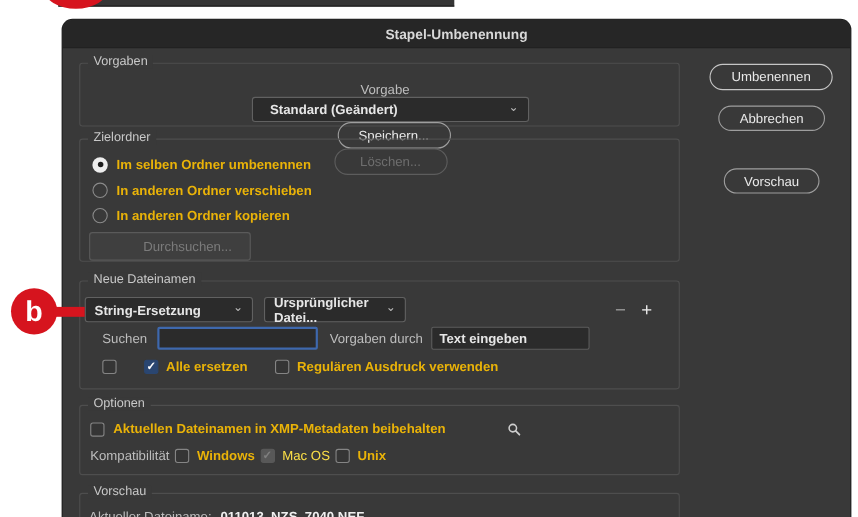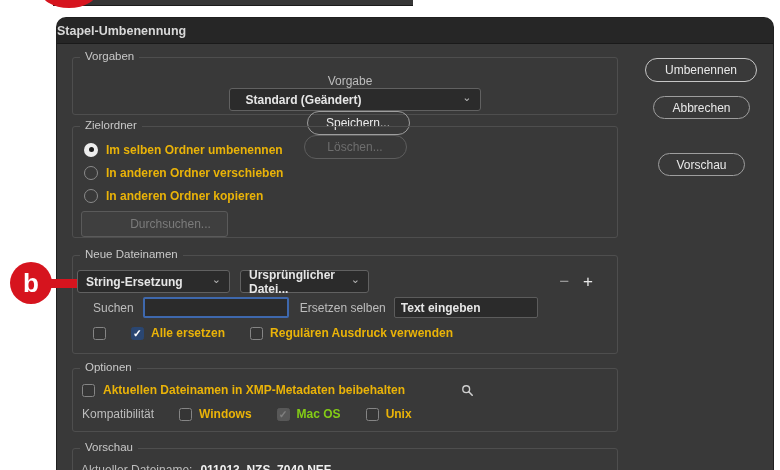--- a/index.html
+++ b/index.html
@@ -18,21 +18,21 @@
              font-size: 26px; display: flex; align-items: center; justify-content: center;
              z-index: 5; }
   .badge-arrow { position: absolute; left: 49px; top: 279px; width: 28px; height: 9px;
                  background: #d6141e; z-index: 5; }
   
   .dialog { position: absolute; left: 57px; top: 18px; width: 716px; height: 470px;
             background: #393939; border-radius: 9px 9px 0 0;
             box-shadow: 0 0 0 1px #1f1f1f; }
   .titlebar { height: 26px; background: #262626; border-radius: 9px 9px 0 0;
               border-bottom: 1px solid #1a1a1a; display: flex; align-items: center;
-              color: #d8d8d8; font-weight: bold; font-size: 12.5px; }
+              justify-content: center; color: #d8d8d8; font-weight: bold; font-size: 12.5px; }
   .group { position: absolute; left: 15px; width: 546px; border: 1px solid #4e4e4e;
            border-radius: 3px; }
   .legend { position: absolute; top: -8px; left: 7px; background: #393939;
             padding: 0 5px; font-size: 11.5px; color: #c9c9c9; }
   .row { display: flex; align-items: center; }
   .lbl { color: #bdbdbd; white-space: nowrap; }
   .wlbl { color: #eab308; font-weight: bold; white-space: nowrap; }
   
   .dropdown { background: #2b2b2b; border: 1px solid #616161; border-radius: 3px;
               height: 23px; color: #e6e6e6; font-weight: bold; display: flex;
@@ -60,21 +60,21 @@
   .radio.sel::after { content: ""; width: 5px; height: 5px; border-radius: 50%;
                       background: #1c1c1c; }
   
   .cb { width: 13px; height: 13px; border: 1px solid #858585; border-radius: 2.5px;
         background: #353535; flex: 0 0 auto; display: flex; align-items: center;
         justify-content: center; font-size: 10.5px; line-height: 1; color: transparent; }
   .cb.checked { background: #2a4671; border-color: #2a4671; color: #ffffff; }
   .cb.checked::after { content: "✓"; font-weight: bold; }
   .cb.dis { background: #585858; border-color: #585858; }
   .cb.dis::after { content: "✓"; color: #7f7f7f; font-weight: bold; }
-  .dimlbl { color: #84cc16; font-weight: bold; white-space: nowrap; }
+  .dimlbl { color: #fde047; font-weight: normal; white-space: nowrap; }
   .pm { font-size: 17px; cursor: default; }
   .pm.minus { color: #9b9b9b; }
   .pm.plus { color: #e9e9e9; }
   
   .actions { position: absolute; left: 588px; top: 0; width: 112px; }
   .actions .pill { position: absolute; }
   #btn-rename { left: 0; top: 40px; width: 112px; }
   #btn-cancel { left: 8px; top: 78px; width: 97px; height: 23px; }
   #btn-preview { left: 13px; top: 135px; width: 87px; height: 23px; }
   
@@ -84,21 +84,21 @@
   .g-dest .radio-row { margin-top: 8px; padding-left: 11px; gap: 8px; height: 15px; }
   .g-dest .radio-row:first-of-type { margin-top: 15px; }
   .g-dest .browse-row { margin-top: 8px; padding-left: 8px; }
   .g-names { top: 237px; height: 99px; }
   .g-names .row1 { margin-top: 14px; padding-left: 4px; padding-right: 24px; }
   .g-names .row2 { margin-top: 4px; padding-left: 20px; }
   .g-names .row3 { margin-top: 8px; padding-left: 20px; column-gap: 25px; }
   .cbgroup { display: flex; align-items: center; gap: 7px; }
   .g-opts { top: 350px; height: 64px; }
   .g-opts .row1 { margin-top: 14px; padding-left: 9px; gap: 8px; }
-  .g-opts .row2 { margin-top: 10px; padding-left: 9px; gap: 25px; }
+  .g-opts .row2 { margin-top: 10px; padding-left: 9px; gap: 5px; }
   .g-preview { top: 430px; height: 52px; }
   .g-preview .row { margin-top: 14px; padding-left: 8px; gap: 8px; }
   .fname { color: #f0f0f0; font-weight: bold; }
   .loupe { margin-left: 48px; display: inline-flex; }
 </style>
 </head>
 <body>
 
 <div class="top-bar"></div>
 <div class="circle-a"></div>
@@ -158,21 +158,21 @@
       <div class="dropdown" style="width:129px; margin-left:10px;">
         <span>Ursprünglicher Datei...</span>
         <span class="chev">⌄</span>
       </div>
       <span class="pm minus" style="margin-left:auto;">−</span>
       <span class="pm plus" style="margin-left:14px;">+</span>
     </div>
     <div class="row row2">
       <span class="lbl">Suchen</span>
       <input class="tinput focused" style="width: 146px; margin-left: 9px;" type="text" value="">
-      <span class="lbl" style="margin-left:11px;">Ersetzen selben</span>
+      <span class="lbl" style="margin-left:11px;">Vorgaben durch</span>
       <input class="tinput" style="width: 144px; margin-left: 8px;" type="text" value="Text eingeben">
     </div>
     <div class="row row3">
       <span class="cbgroup">
         <span class="cb"></span>
       </span>
       <span class="cbgroup">
         <span class="cb checked"></span>
         <span class="wlbl">Alle ersetzen</span>
       </span>

